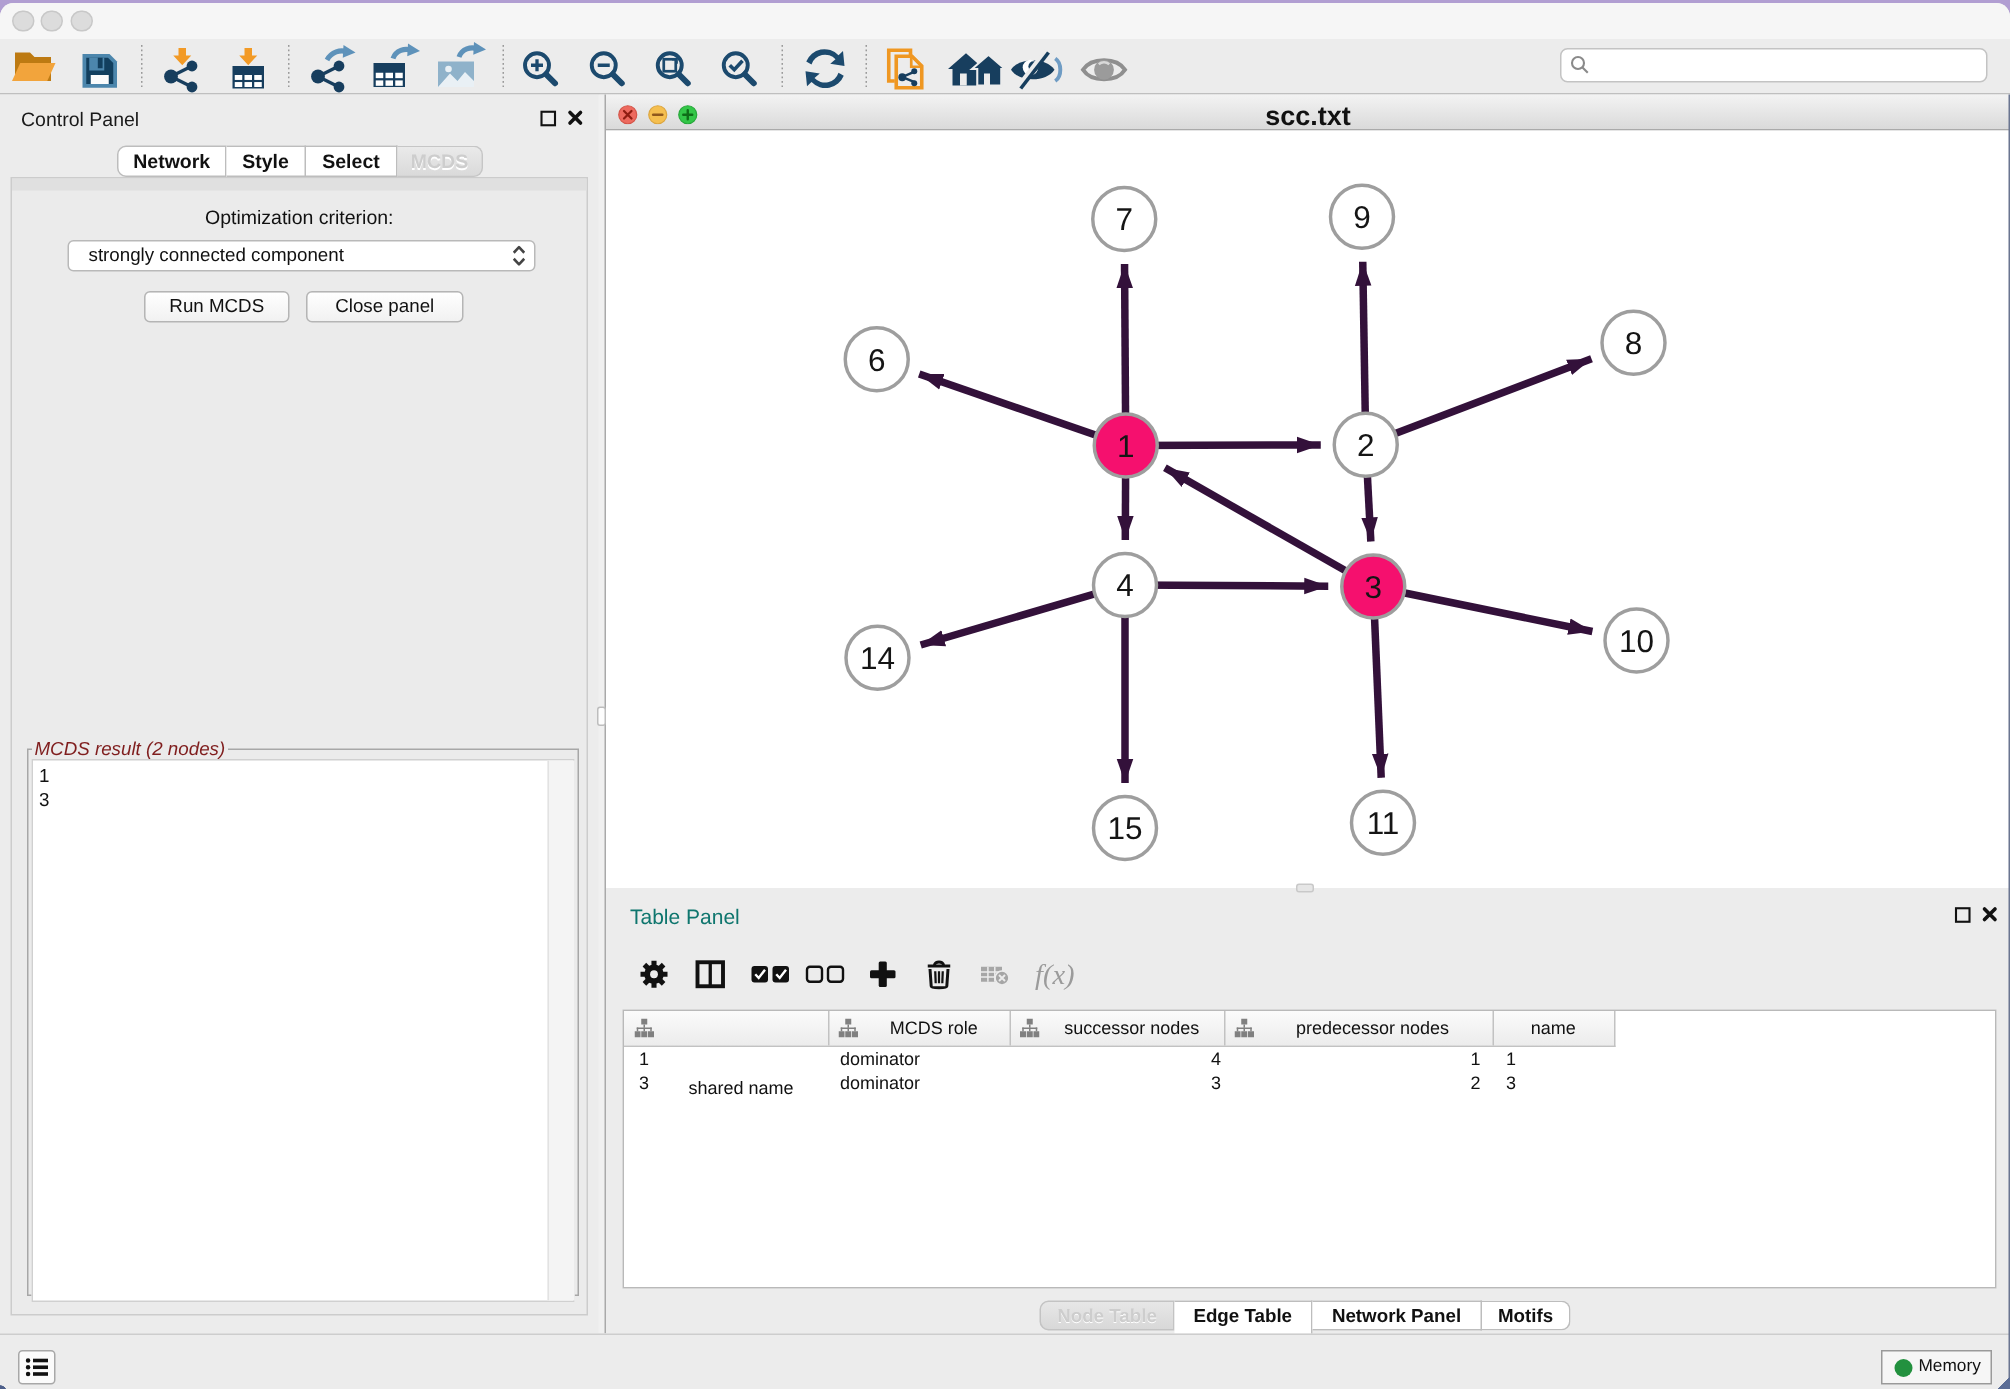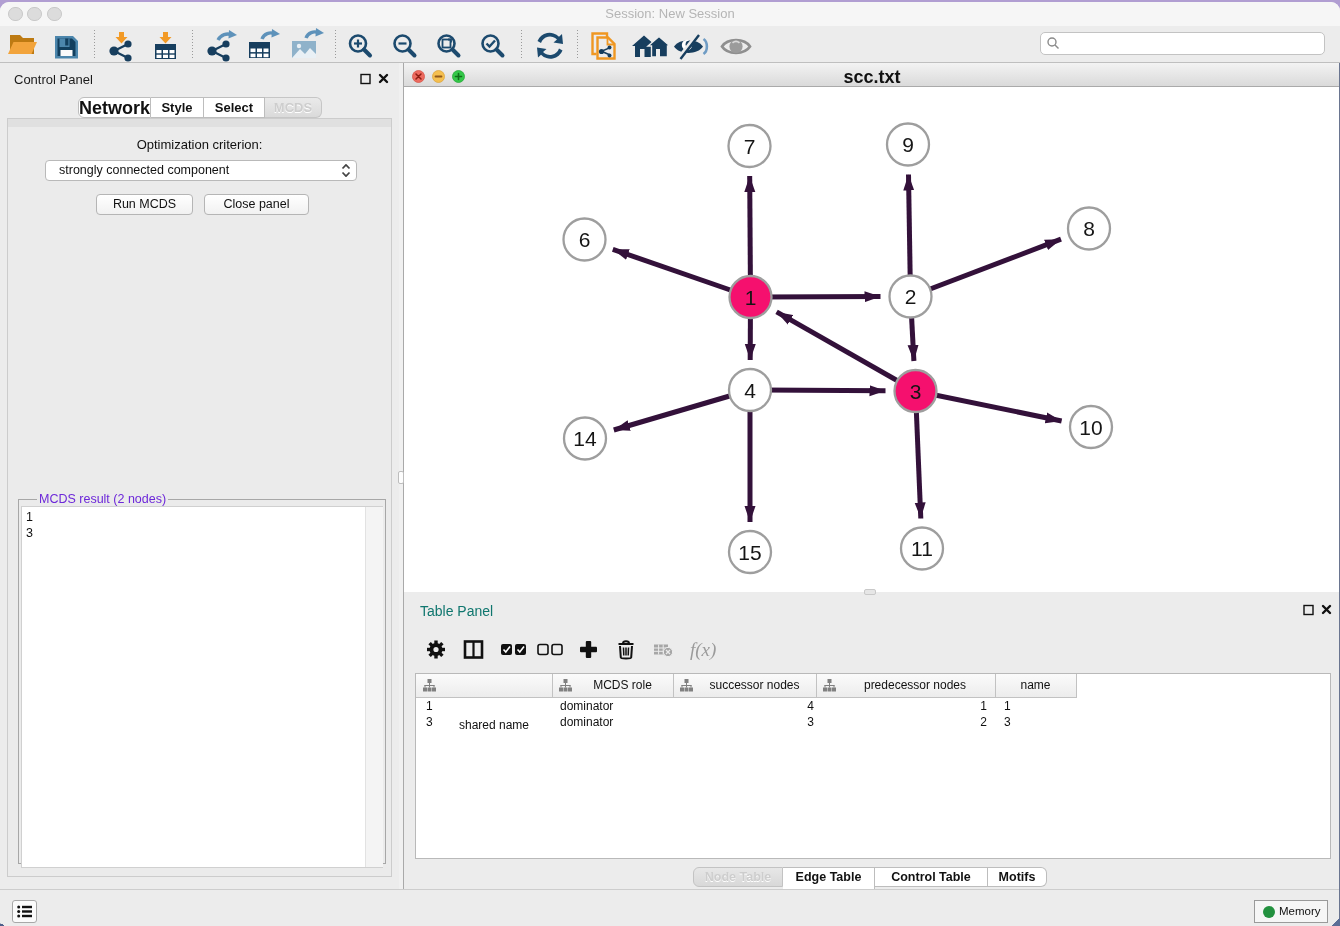--- a/index.html
+++ b/index.html
@@ -13,21 +13,20 @@
 </style>
 </head>
 <body>
 <div id="app">
 <div id="win">
 
   <div class="ab" id="titlebar" style="left:0;top:0;width:1340px;height:24px;background:#f6f6f6;border-radius:9px 9px 0 0;border-bottom:1px solid #d8d8d8;">
     <div class="tl" style="left:8px;top:4.5px;"></div>
     <div class="tl" style="left:27px;top:4.5px;"></div>
     <div class="tl" style="left:47px;top:4.5px;"></div>
-    <div class="ab" style="left:0;top:4px;width:1340px;text-align:center;font-size:13px;color:#b5b5b5;">Session: New Session</div>
   </div>
 
   <div class="ab" id="toolbar" style="left:0;top:24px;width:1340px;height:36px;background:#ececec;border-bottom:1px solid #bfbfbf;">
     <div class="sep" style="left:94px;top:4px;height:28px;"></div>
     <div class="sep" style="left:192px;top:4px;height:28px;"></div>
     <div class="sep" style="left:335px;top:4px;height:28px;"></div>
     <div class="sep" style="left:521px;top:4px;height:28px;"></div>
     <div class="sep" style="left:577px;top:4px;height:28px;"></div>
     <svg class="ab" id="icons" style="left:0;top:1px;" width="1030" height="37" viewBox="0 0 1030 37">
 
@@ -170,41 +169,41 @@
   </div>
 
   <div class="ab" id="cp" style="left:0;top:61px;width:399px;height:826px;background:#ececec;">
     <div class="ab" style="left:14px;top:9px;font-size:13px;color:#1a1a1a;">Control Panel</div>
     <svg class="ab" style="left:359px;top:10px;" width="32" height="12" viewBox="0 0 32 12">
       <rect x="2" y="1.5" width="9" height="9" fill="none" stroke="#111" stroke-width="1.4"></rect>
       <path d="M21 2 L28 9 M28 2 L21 9" stroke="#111" stroke-width="2.4" stroke-linecap="round"></path>
     </svg>
 
     <div class="ab" style="left:78px;top:34px;width:244px;height:21px;">
-      <div class="ab" style="left:0;top:0;width:73px;height:21px;background:#fff;border:1px solid #bdbdbd;border-radius:6px 0 0 6px;box-sizing:border-box;text-align:center;font-size:18px;font-weight:bold;color:#111;line-height:20px;">Network</div>
+      <div class="ab" style="left:0;top:0;width:73px;height:21px;background:#fff;border:1px solid #bdbdbd;border-radius:6px 0 0 6px;box-sizing:border-box;text-align:center;font-size:13px;font-weight:bold;color:#111;line-height:20px;">Network</div>
       <div class="ab" style="left:73px;top:0;width:53px;height:21px;background:#fff;border:1px solid #bdbdbd;border-left:none;box-sizing:border-box;text-align:center;font-size:13px;font-weight:bold;color:#111;line-height:20px;">Style</div>
       <div class="ab" style="left:126px;top:0;width:61px;height:21px;background:#fff;border:1px solid #bdbdbd;border-left:none;box-sizing:border-box;text-align:center;font-size:13px;font-weight:bold;color:#111;line-height:20px;">Select</div>
       <div class="ab etched" style="left:187px;top:0;width:57px;height:21px;background:linear-gradient(#eaeaea,#dadada);border:1px solid #c6c6c6;border-left:none;border-radius:0 6px 6px 0;box-sizing:border-box;text-align:center;font-size:13px;font-weight:bold;line-height:20px;">MCDS</div>
     </div>
 
     <div class="ab" style="left:7px;top:55px;width:385px;height:759px;background:#ebebeb;border:1px solid #cccccc;box-sizing:border-box;">
       <div class="ab" style="left:0;top:0;width:383px;height:8px;background:#e0e0e0;"></div>
       <div class="ab" style="left:37px;top:41px;width:310px;height:19px;background:#fff;border:1px solid #b9b9b9;border-radius:4px;">
         <div class="ab" style="left:13px;top:2px;font-size:12.5px;color:#111;">strongly connected component</div>
         <svg class="ab" style="left:294px;top:2px;" width="12" height="15" viewBox="0 0 12 15">
           <path d="M2.5 5.5 L6 1.8 L9.5 5.5" fill="none" stroke="#444" stroke-width="1.7" stroke-linejoin="round"></path>
           <path d="M2.5 9.5 L6 13.2 L9.5 9.5" fill="none" stroke="#444" stroke-width="1.7" stroke-linejoin="round"></path>
         </svg>
       </div>
       <div class="ab" style="left:0;top:18px;width:383px;text-align:center;font-size:13px;color:#111;">Optimization criterion:</div>
       <div class="ab" style="left:88px;top:75px;width:95px;height:19px;background:linear-gradient(#ffffff,#f1f1f1);border:1px solid #b5b5b5;border-radius:4px;text-align:center;font-size:12.5px;color:#111;line-height:18px;">Run MCDS</div>
       <div class="ab" style="left:196px;top:75px;width:103px;height:19px;background:linear-gradient(#ffffff,#f1f1f1);border:1px solid #b5b5b5;border-radius:4px;text-align:center;font-size:12.5px;color:#111;line-height:18px;">Close panel</div>
 
       <fieldset class="ab" style="left:10px;top:373px;width:366px;height:370px;border:1px solid #a7a7a7;border-radius:0;margin:0;padding:0;">
-        <legend style="font-size:12.5px;color:#6d28d9;margin-left:18px;padding:0 2px;">MCDS result (2 nodes)</legend>
+        <legend style="font-size:12.5px;color:#7f1d1d;margin-left:2px;padding:0 2px;font-style:italic;">MCDS result (2 nodes)</legend>
         <div class="ab" style="left:2px;top:0px;width:360px;height:360px;background:#fff;border:1px solid #d0d0d0;">
           <div class="ab" style="left:4px;top:2px;font-size:12.5px;color:#111;line-height:16px;">1<br>3</div>
           <div class="ab" style="left:343px;top:0;width:17px;height:360px;background:#f4f4f4;border-left:1px solid #e2e2e2;"></div>
         </div>
       </fieldset>
     </div>
   </div>
 
   <div class="ab" style="left:399px;top:61px;width:5px;height:826px;background:#f0f0f0;"></div>
   <div class="ab" style="left:403px;top:61px;width:1px;height:826px;background:#a9a9a9;"></div>
@@ -410,21 +409,21 @@
         <div class="ab" style="left:144px;top:18px;">dominator</div>
         <div class="ab" style="left:300px;top:18px;width:98px;text-align:right;">3</div>
         <div class="ab" style="left:440px;top:18px;width:131px;text-align:right;">2</div>
         <div class="ab" style="left:588px;top:18px;">3</div>
       </div>
     </div>
 
     <div class="ab" style="left:289px;top:270px;height:20px;">
       <div class="ab etched" style="left:0;top:0;width:90px;height:20px;background:linear-gradient(#e7e7e7,#d8d8d8);border:1px solid #c3c3c3;border-radius:6px 0 0 6px;box-sizing:border-box;text-align:center;font-size:12.5px;font-weight:bold;line-height:19px;">Node Table</div>
       <div class="ab" style="left:90px;top:0;width:92px;height:32px;background:#fff;border:1px solid #bdbdbd;border-left:none;box-sizing:border-box;text-align:center;font-size:12.5px;font-weight:bold;color:#111;line-height:19px;">Edge Table</div>
-      <div class="ab" style="left:182px;top:0;width:113px;height:20px;background:#fff;border:1px solid #bdbdbd;border-left:none;box-sizing:border-box;text-align:center;font-size:12.5px;font-weight:bold;color:#111;line-height:19px;">Control Table</div>
+      <div class="ab" style="left:182px;top:0;width:113px;height:20px;background:#fff;border:1px solid #bdbdbd;border-left:none;box-sizing:border-box;text-align:center;font-size:12.5px;font-weight:bold;color:#111;line-height:19px;">Network Panel</div>
       <div class="ab" style="left:295px;top:0;width:59px;height:20px;background:#fff;border:1px solid #bdbdbd;border-left:none;border-radius:0 6px 6px 0;box-sizing:border-box;text-align:center;font-size:12.5px;font-weight:bold;color:#111;line-height:19px;">Motifs</div>
     </div>
   </div>
 
   <div class="ab" id="status" style="left:0;top:887px;width:1340px;height:37px;background:#ececec;border-top:1px solid #cdcdcd;box-sizing:border-box;">
     <div class="ab" style="left:12px;top:10px;width:25px;height:23px;background:#fbfbfb;border:1px solid #a8a8a8;border-radius:3px;box-sizing:border-box;">
       <svg width="15" height="13" style="position:absolute;left:4px;top:4px;" viewBox="0 0 15 13">
         <circle cx="1.7" cy="2" r="1.5" fill="#111"></circle>
             <rect x="5" y="0.8" width="10" height="2.4" fill="#111"></rect>
         <circle cx="1.7" cy="6.5" r="1.5" fill="#111"></circle>

